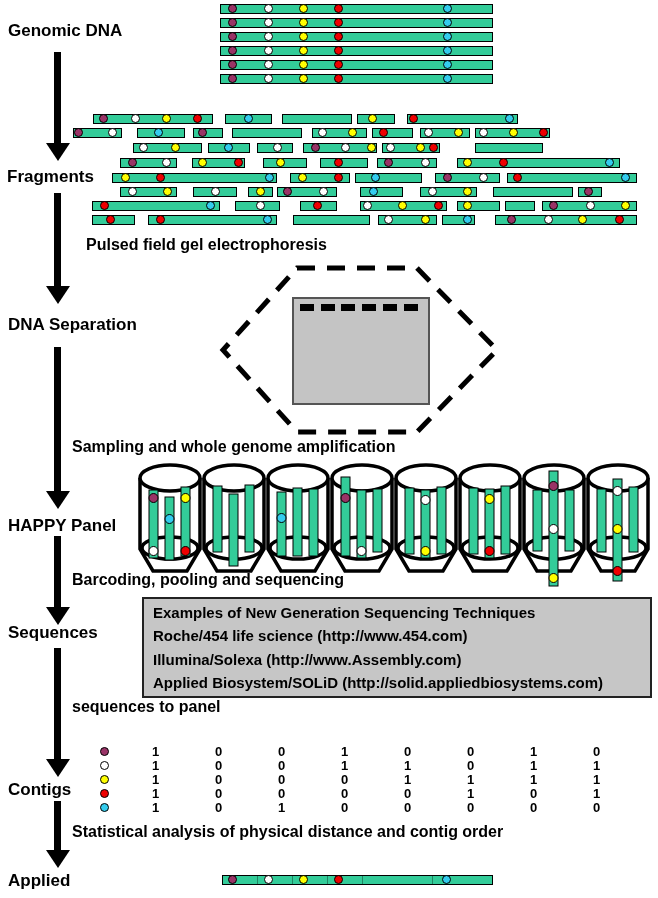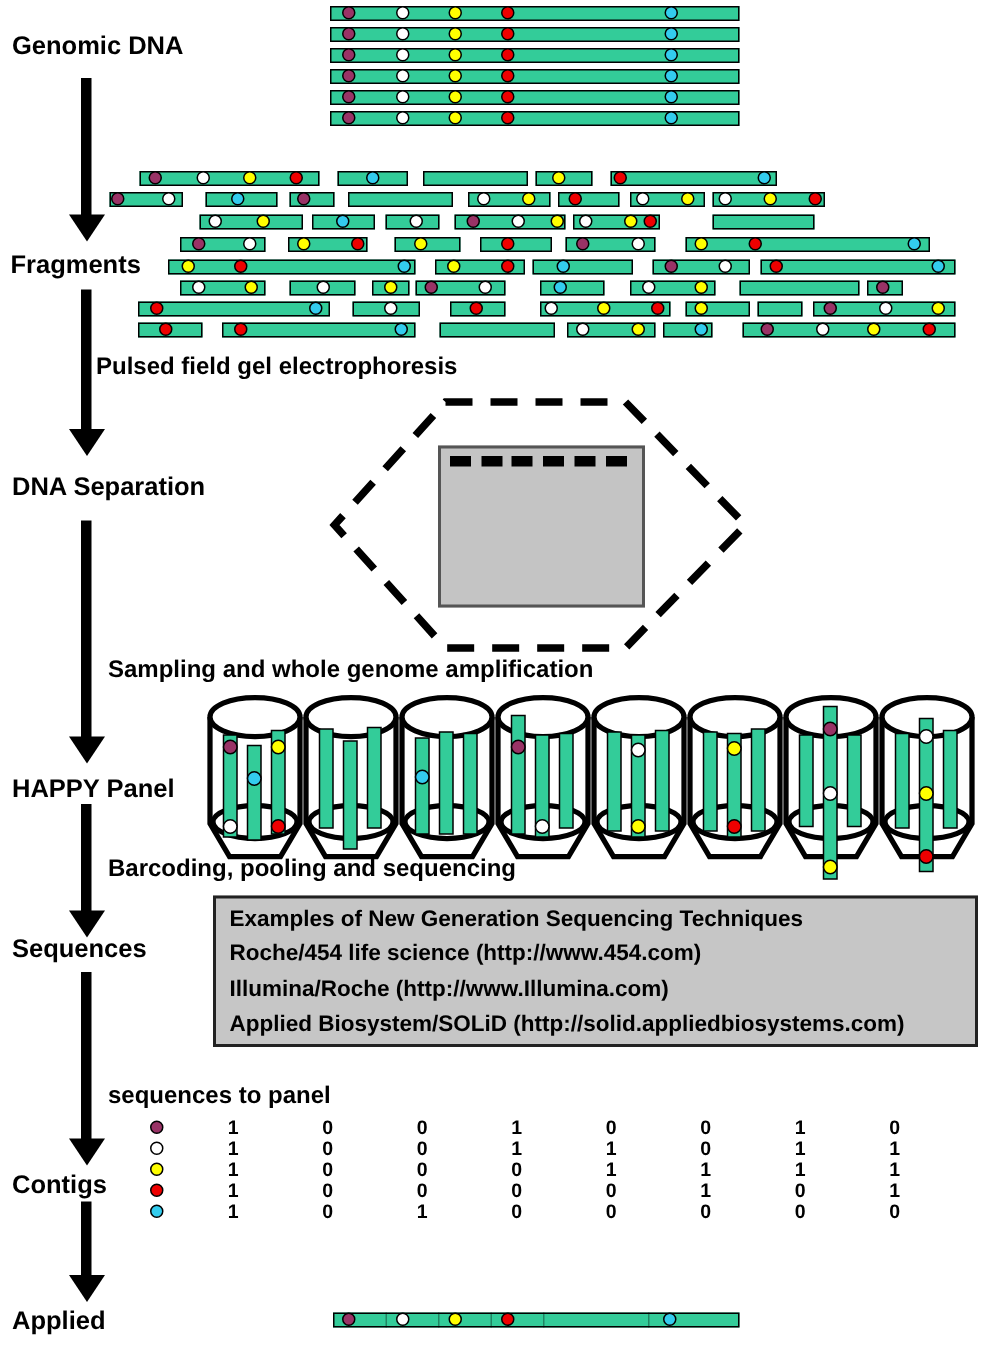--- a/index.html
+++ b/index.html
@@ -44,24 +44,25 @@
 <div id="canvas">
 
   <div class="stage-label" style="left:8px;top:21px">Genomic DNA</div>
   <div class="stage-label" style="left:7px;top:167px">Fragments</div>
   <div class="stage-label" style="left:8px;top:315px">DNA Separation</div>
   <div class="stage-label" style="left:8px;top:516px">HAPPY Panel</div>
   <div class="stage-label" style="left:8px;top:623px">Sequences</div>
   <div class="stage-label" style="left:8px;top:780px">Contigs</div>
   <div class="stage-label" style="left:8px;top:871px">Applied</div>
 
-  <div class="process-label" style="left:64px;top:236px">Pulsed field gel electrophoresis</div>
+  <div class="process-label" style="left:86px;top:236px">Pulsed field gel electrophoresis</div>
   <div class="process-label" style="left:72px;top:438px">Sampling and whole genome amplification</div>
   <div class="process-label" style="left:72px;top:571px">Barcoding, pooling and sequencing</div>
-  <div class="process-label" style="left:72px;top:722px">sequences to panel</div>
+  <div class="process-label" style="left:72px;top:698px">sequences to panel</div>
+  <div class="process-label" style="left:72px;top:823px">Statistical analysis of physical distance and contig order</div>
 
   <div id="arrows">
       <div class="arrow-line" style="left: 54px; top: 52px; height: 92px;"></div>
       <div class="arrow-head" style="left: 45.5px; top: 143px;"></div>
       <div class="arrow-line" style="left: 54px; top: 193px; height: 94px;"></div>
       <div class="arrow-head" style="left: 45.5px; top: 286px;"></div>
       <div class="arrow-line" style="left: 54px; top: 347px; height: 145px;"></div>
       <div class="arrow-head" style="left: 45.5px; top: 491px;"></div>
       <div class="arrow-line" style="left: 54px; top: 536px; height: 72px;"></div>
       <div class="arrow-head" style="left: 45.5px; top: 607px;"></div>
@@ -324,21 +325,21 @@
       <rect x="613" y="479" width="9" height="102" fill="#33CC99" stroke="#000" stroke-width="1"></rect>
       <circle cx="617.5" cy="491" r="4.5" fill="#FFFFFF" stroke="#000" stroke-width="1"></circle>
       <circle cx="617.5" cy="529" r="4.5" fill="#FFFF00" stroke="#000" stroke-width="1"></circle>
       <circle cx="617.5" cy="571" r="4.5" fill="#EE0000" stroke="#000" stroke-width="1"></circle>
       <rect x="629" y="487" width="9" height="65" fill="#33CC99" stroke="#000" stroke-width="1"></rect>
     </svg>
 
   <div id="seq-box">
     <div class="seq-line">Examples of New Generation Sequencing Techniques</div>
   <div class="seq-line">Roche/454 life science (http://www.454.com)</div>
-      <div class="seq-line">Illumina/Roche (http://www.Illumina.com)</div>
+      <div class="seq-line">Illumina/Solexa (http://www.Assembly.com)</div>
       <div class="seq-line">Applied Biosystem/SOLiD (http://solid.appliedbiosystems.com)</div>
     </div>
 
   <div id="matrix">
       <div class="matrix-row">
         <div class="matrix-dot-cell">
           <div class="matrix-dot" style="background: rgb(153, 51, 102);"></div>
         </div>
         <div class="matrix-val">1</div>
         <div class="matrix-val">0</div>

